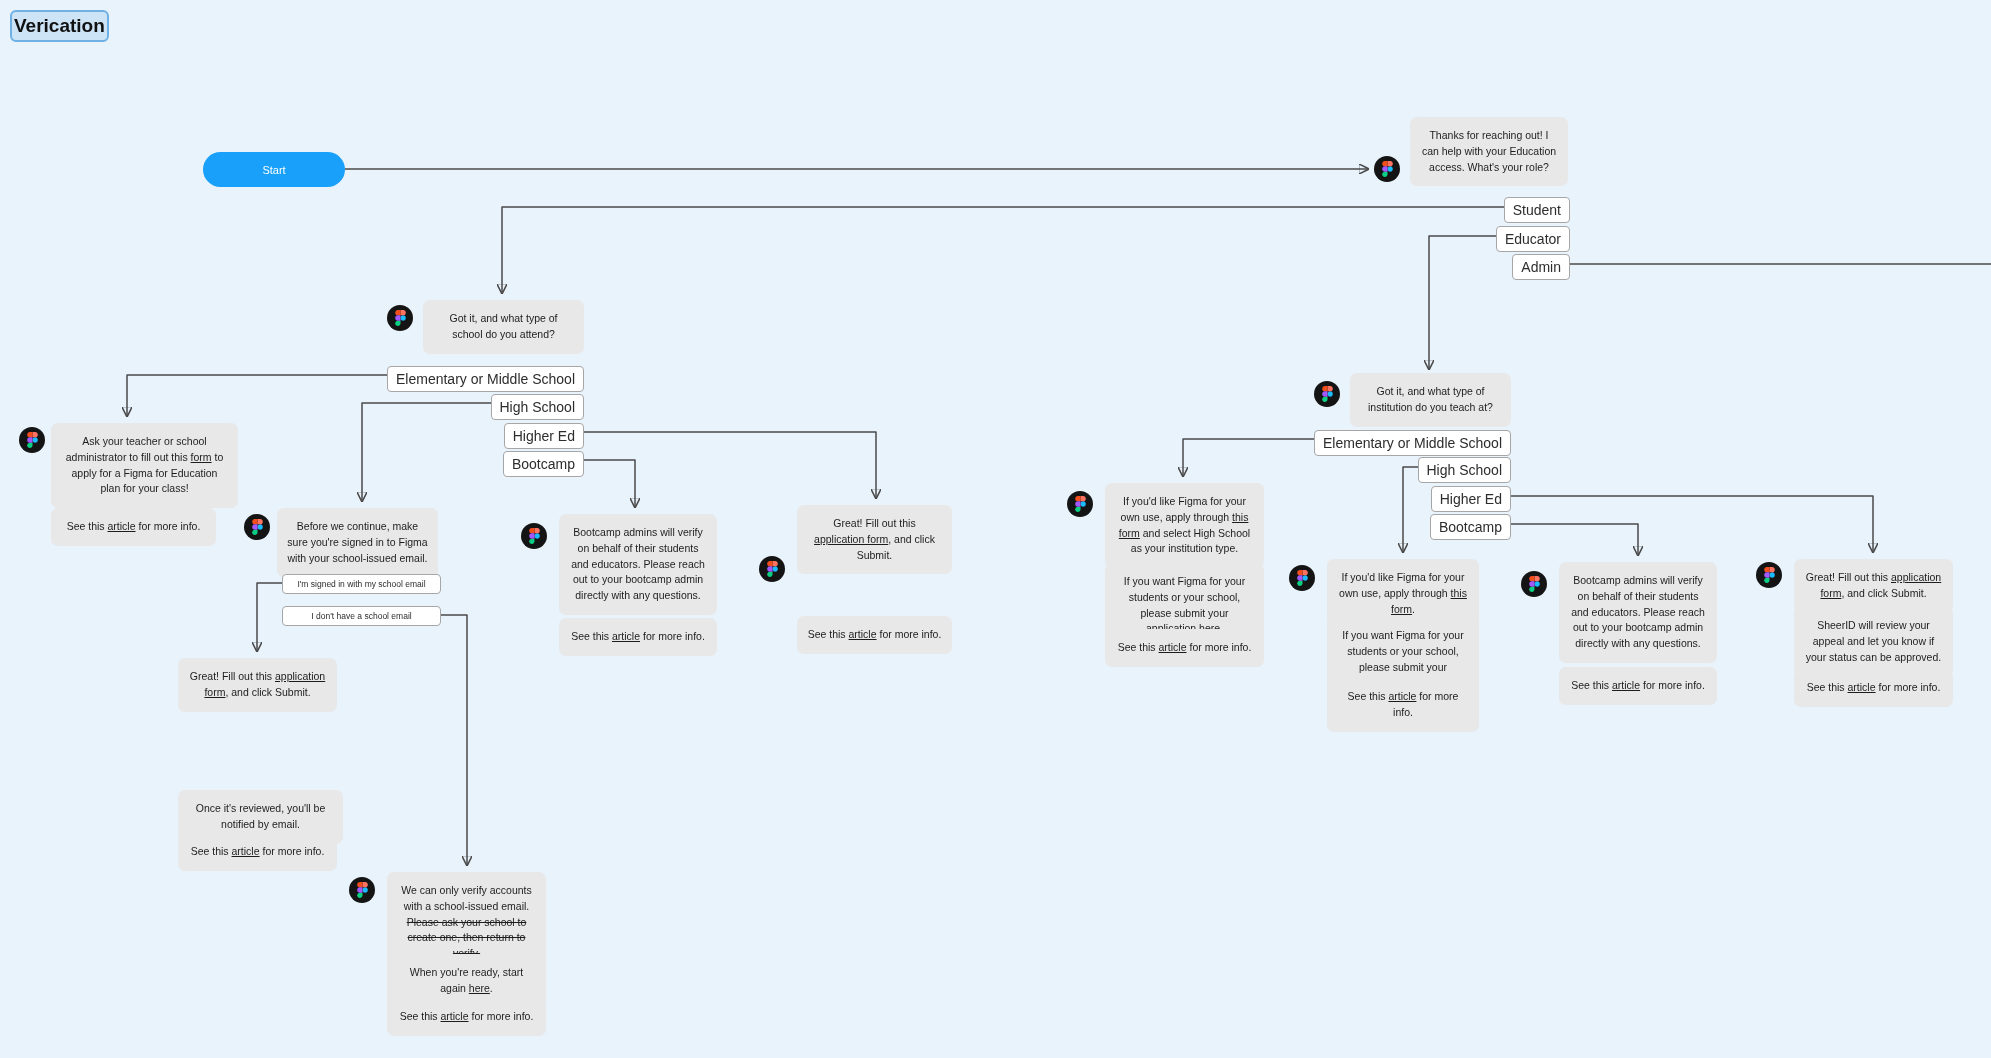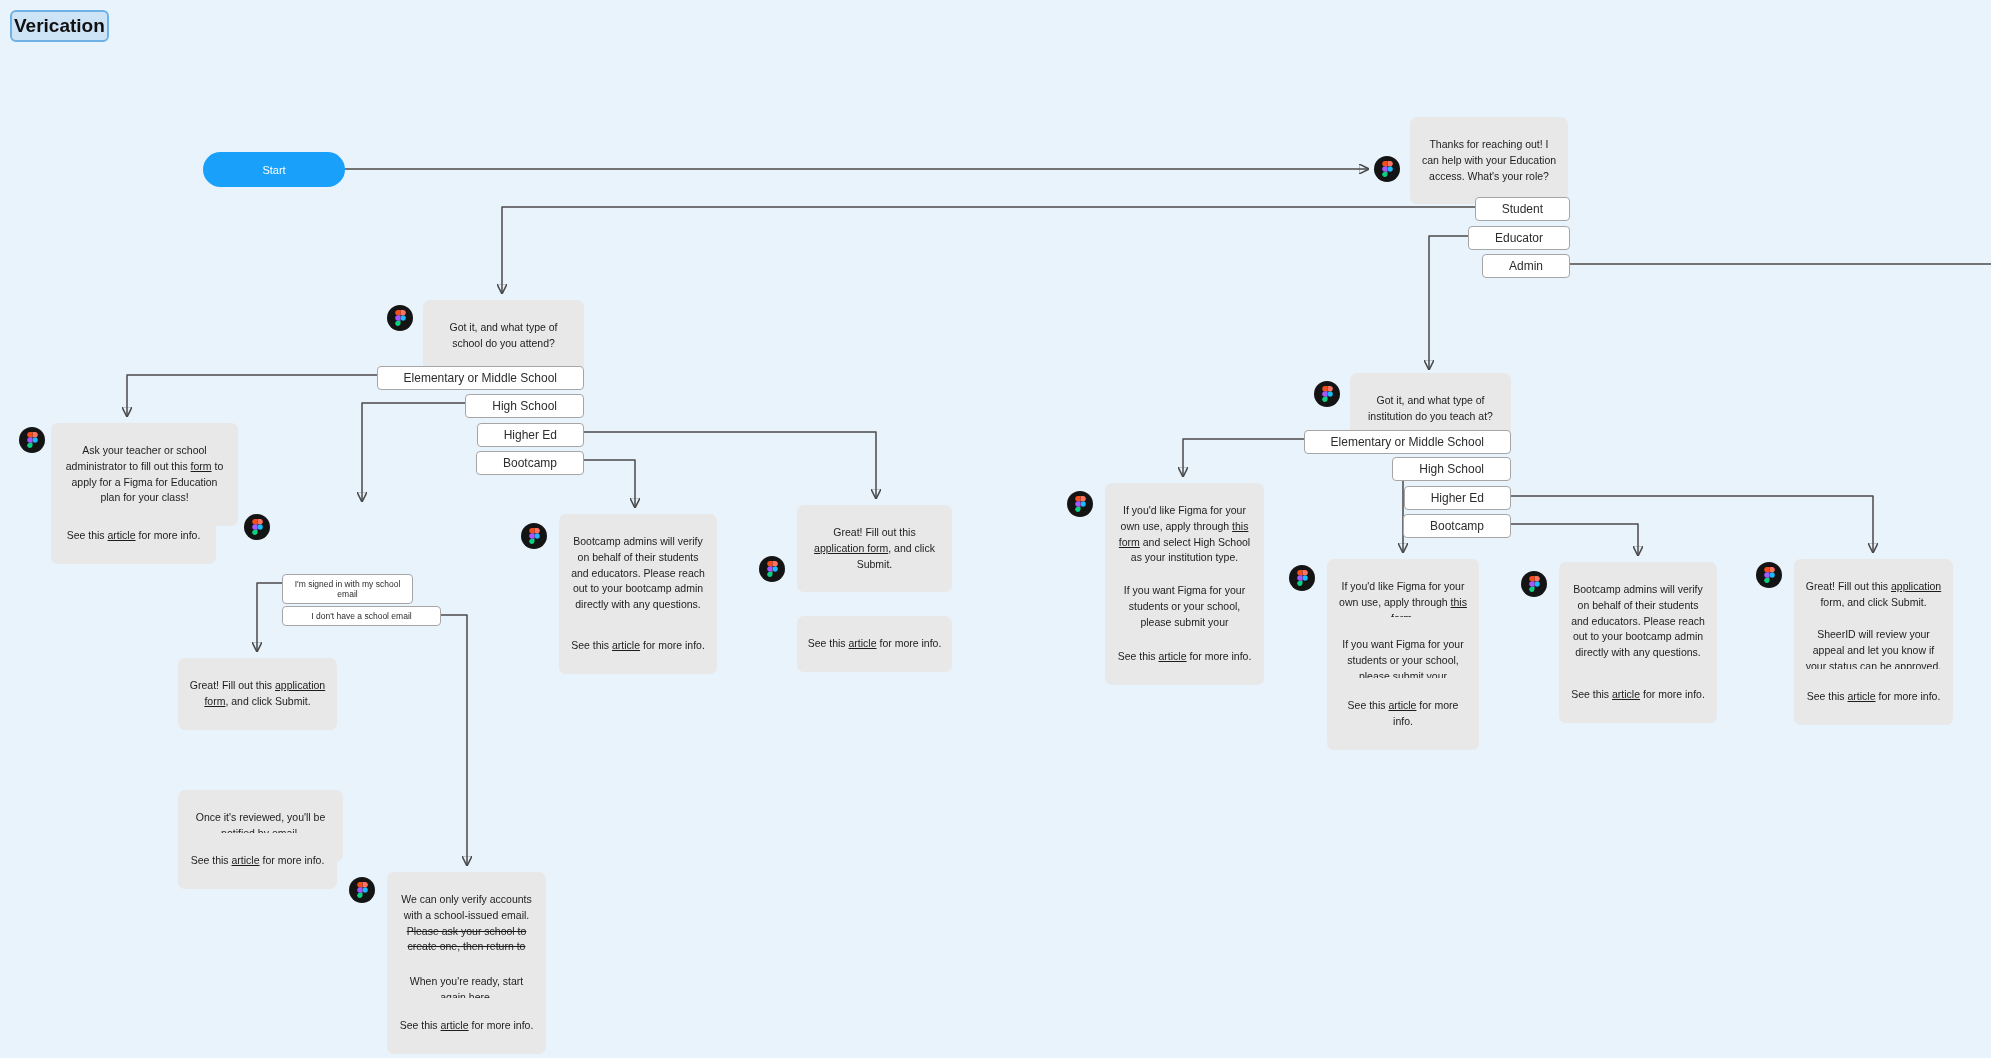--- a/index.html
+++ b/index.html
@@ -7,24 +7,24 @@
           font-family:"Liberation Sans",sans-serif;overflow:hidden;}
   .wires{position:absolute;left:0;top:0;}
   .wires path{fill:none;stroke:#4a4a4a;stroke-width:1.5;stroke-linejoin:round;}
   .title-box{position:absolute;left:10px;top:10px;background:#cde3f6;border:2px solid #6fb1e4;
              border-radius:6px;padding:3px 2px;font-size:19px;font-weight:bold;color:#111;}
   .start{position:absolute;left:203px;top:152px;width:142px;height:35px;background:#18a0fb;
          border-radius:18px;color:#fff;font-size:11px;display:flex;align-items:center;justify-content:center;}
   .avatar{position:absolute;width:26px;height:26px;border-radius:50%;background:#141414;
           display:flex;align-items:center;justify-content:center;}
   .avatar svg{width:11px;height:16px;display:block;}
-  .msg{position:absolute;background:#e8e8e8;border-radius:7px;padding:20px 10px;font-size:10.5px;
+  .msg{position:absolute;background:#e8e8e8;border-radius:7px;padding:11px 10px;font-size:10.5px;
        line-height:1.5;text-align:center;color:#1d1d1d;box-sizing:border-box;}
   .chip{position:absolute;background:#fff;border:1px solid #a6a6a6;border-radius:4px;
-        padding:4px 26px;font-size:12px;color:#2d2d2d;white-space:nowrap;text-align:center;box-sizing:border-box;}
+        padding:4px 8px;font-size:14px;color:#2d2d2d;white-space:nowrap;text-align:center;box-sizing:border-box;}
   .chip.wide{white-space:normal;font-size:8.5px;padding:4px 6px;}
   .link{text-decoration:underline;}
   .strike{text-decoration:line-through;}
 </style>
 </head>
 <body>
 
 <div class="canvas">
 
   <svg class="wires" width="1991" height="1058">
@@ -173,21 +173,22 @@
   <div class="chip" style="right:1407px;top:423px">Higher Ed</div>
   <div class="chip" style="right:1407px;top:451px">Bootcamp</div>
 
   <div class="msg" style="left:51px;top:423px;width:187px">
     <span>Ask your teacher or school administrator to fill out this </span><span class="link">form</span><span> to apply for a Figma for Education plan for your class!</span>
   </div>
   <div class="msg" style="left:51px;top:508px;width:165px">
     <span>See this </span><span class="link">article</span><span> for more info.</span>
   </div>
 
-  <div class="chip wide" style="left:282px;top:574px;width:131px">I'm signed in with my school email</div>
+  <div class="msg" style="left:277px;top:508px;width:161px">Before we continue, make sure you're signed in to Figma with your school-issued email.</div>
+  <div class="chip wide" style="left:282px;top:574px;width:159px">I'm signed in with my school email</div>
   <div class="chip wide" style="left:282px;top:606px;width:159px">I don't have a school email</div>
 
   <div class="msg" style="left:178px;top:658px;width:159px">
     <span>Great! Fill out this </span><span class="link">application form</span><span>, and click Submit.</span>
   </div>
   <div class="msg" style="left:178px;top:790px;width:165px">Once it's reviewed, you'll be notified by email.</div>
   <div class="msg" style="left:178px;top:833px;width:159px">
     <span>See this </span><span class="link">article</span><span> for more info.</span>
   </div>
 

